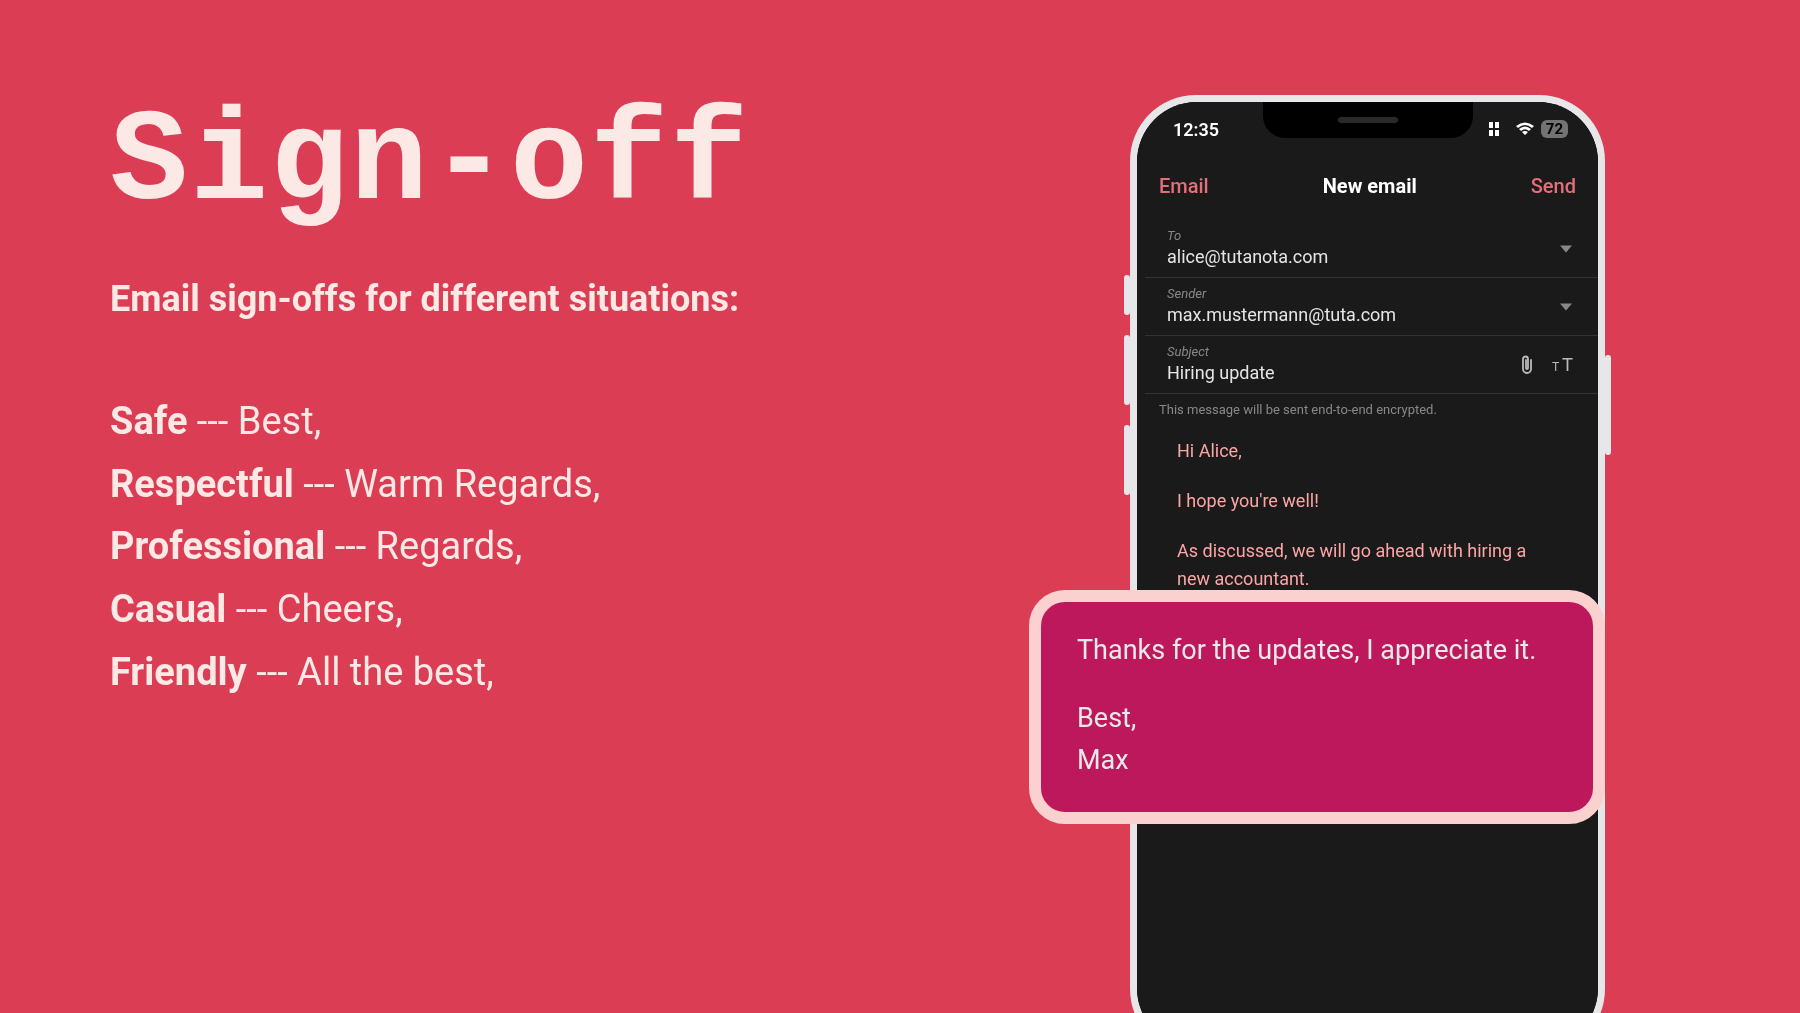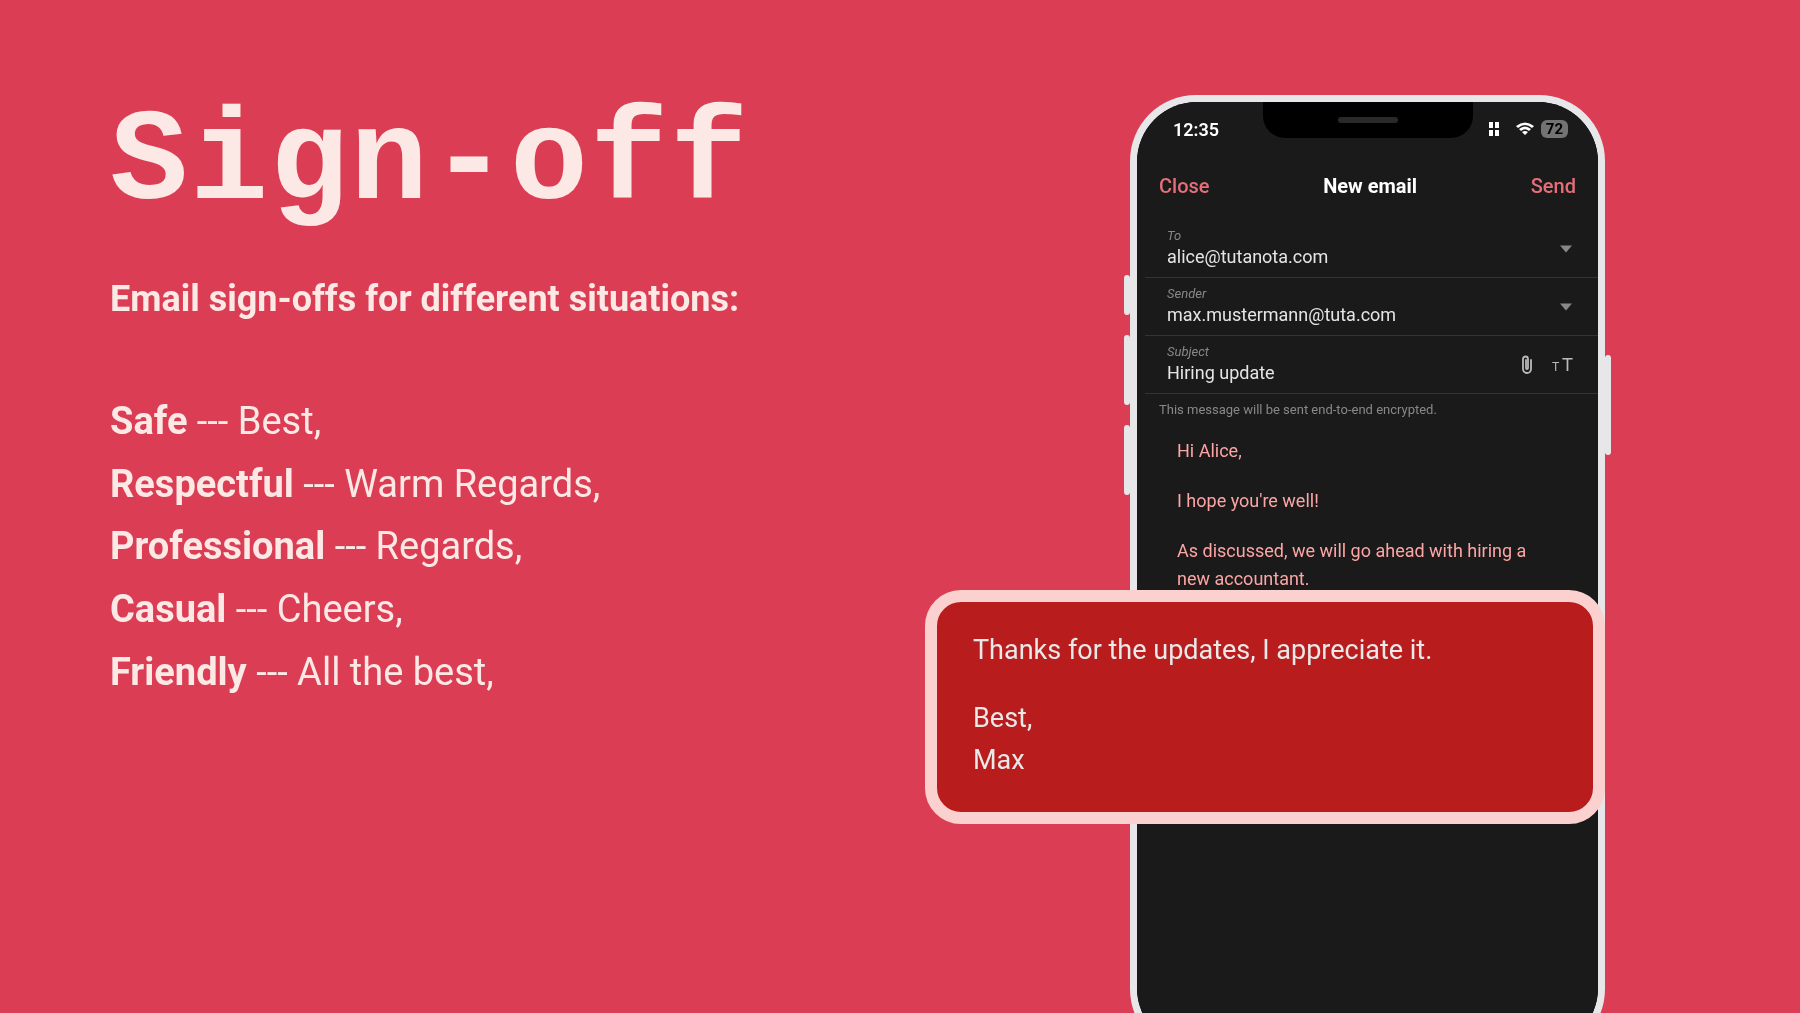--- a/index.html
+++ b/index.html
@@ -146,22 +146,22 @@
 
     .body-text {
       color: #fca5a5; font-size: 18px; line-height: 1.55; padding: 6px 40px;
     }
     .body-p { margin-bottom: 22px; }
 
     .callout {
       position: absolute;
       right: 195px;
       top: 590px;
-      width: 680px;
-      background: #b91c1c;
+      width: 576px;
+      background: #be185d;
       border: 12px solid #fbd1cf;
       border-radius: 36px;
       padding: 28px 36px 30px;
       color: #e9e9e9;
       font-size: 27px;
       line-height: 1.55;
       z-index: 20;
     }
     .callout-p { margin-bottom: 26px; }
   </style>
@@ -202,21 +202,21 @@
                 <rect x="6" y="8" width="4" height="6" fill="#fff"></rect>
               </svg>
             <svg width="20" height="14" viewBox="0 0 20 14">
                 <path d="M10 13 L7 10 Q10 8 13 10 Z M4 7 Q10 2 16 7 L14 9 Q10 5.5 6 9 Z M1 4 Q10 -3 19 4 L17 6 Q10 0 3 6 Z" fill="#fff"></path>
               </svg>
             <span class="battery-pill">72</span>
           </div>
         </div>
 
         <div class="nav-bar">
-          <span class="nav-close">Close</span>
+          <span class="nav-close">Email</span>
           <span class="nav-title">New email</span>
           <span class="nav-send">Send</span>
         </div>
 
         <div class="field">
           <div class="field-label">To</div>
           <div class="field-value">alice@tutanota.com</div>
           <div class="field-caret"></div>
         </div>
 

